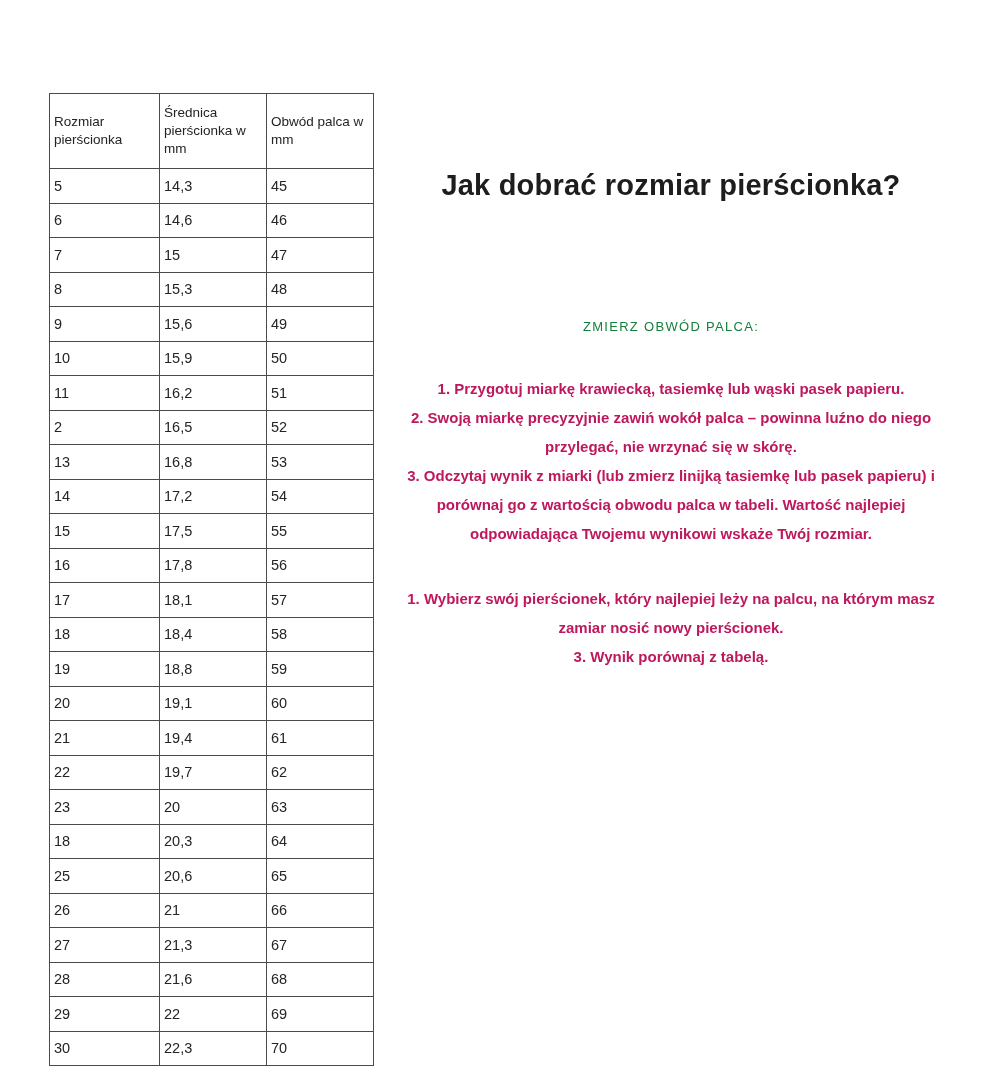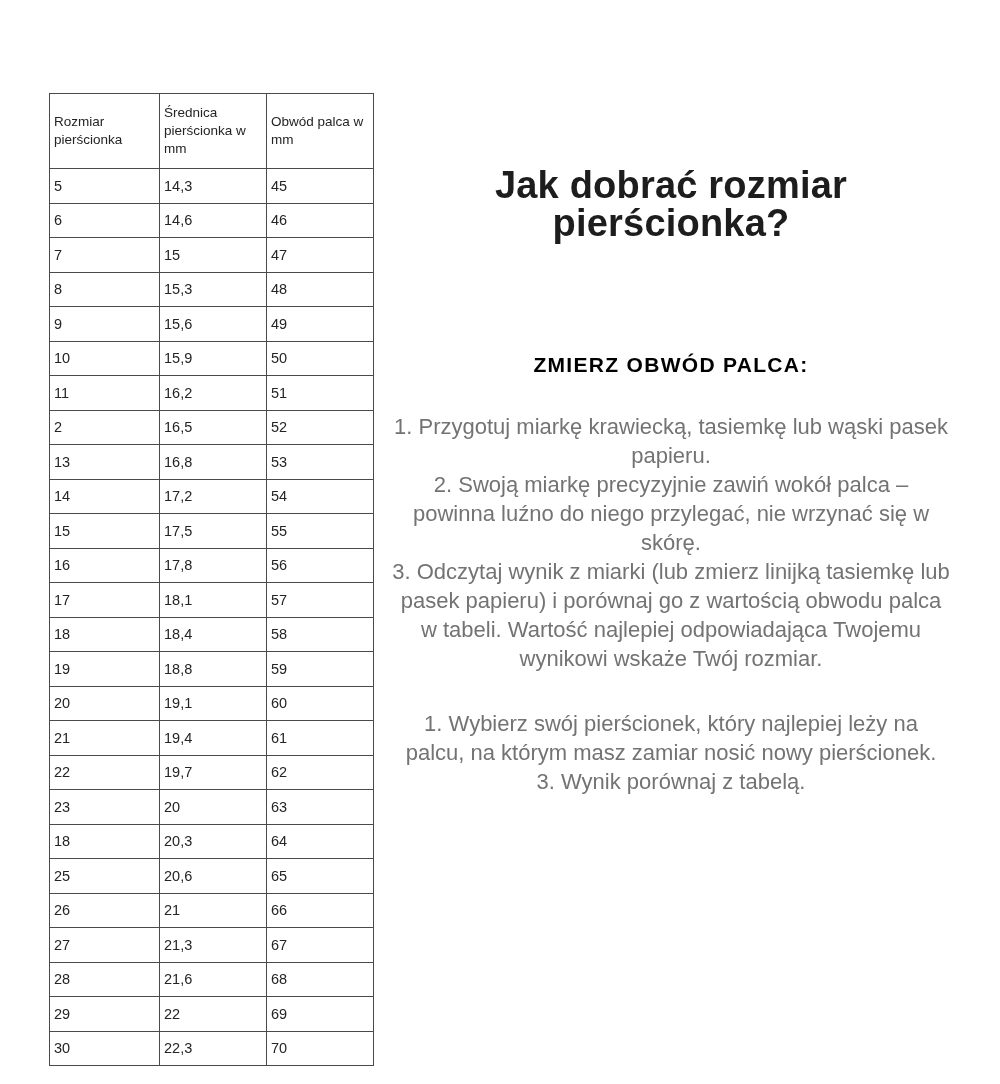--- a/index.html
+++ b/index.html
@@ -48,40 +48,41 @@
   
   .right-col {
     position: absolute;
     left: 392px;
     top: 0;
     width: 558px;
     text-align: center;
   }
   .page-title {
     margin: 166px 0 0 0;
-    font-size: 38px;
+    font-size: 29px;
     line-height: 38px;
     font-weight: 700;
     letter-spacing: 0.2px;
     color: #1d1d1d;
   }
   .section-heading {
     margin: 112px 0 0 0;
-    font-size: 21px;
+    font-size: 13px;
     line-height: 22px;
-    font-weight: 700;
+    font-weight: 400;
     letter-spacing: 1.3px;
-    color: #000000;
+    color: #15803d;
   }
   .section-heading.second { margin-top: 62px; }
   .instructions {
     margin: 36px 0 0 0;
-    font-size: 22px;
+    font-size: 15px;
     line-height: 29px;
-    color: #737373;
+    color: #be185d;
+    font-weight: bold;
   }
   .instructions.second { }
   .instructions p { margin: 0; }
 </style>
 </head>
 <body>
 
 <div class="page">
 
   <table class="size-table">

